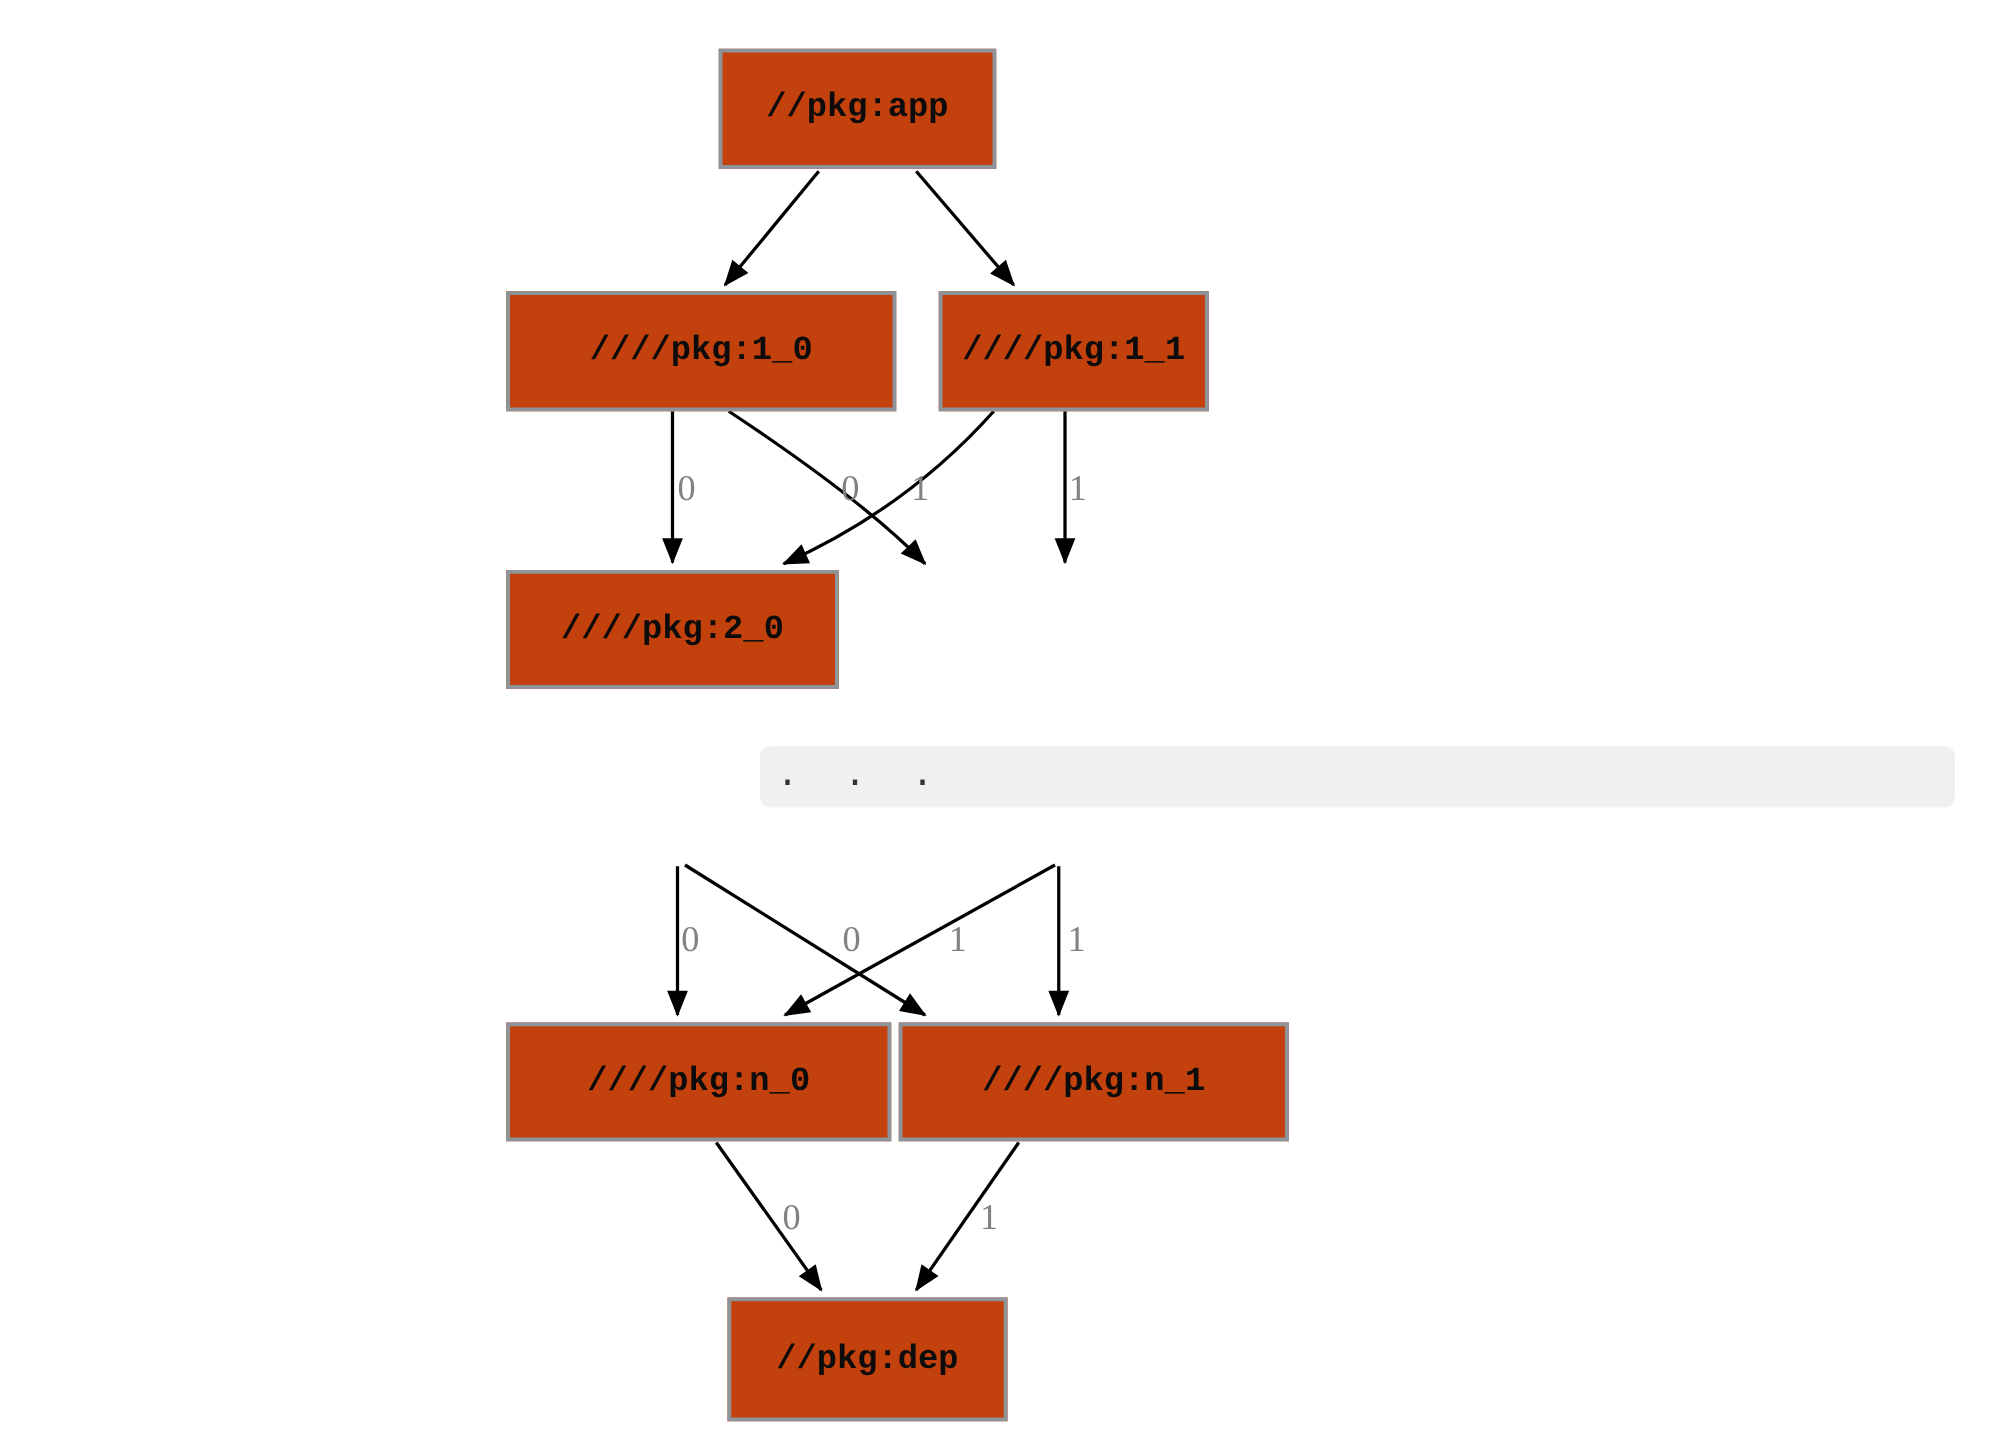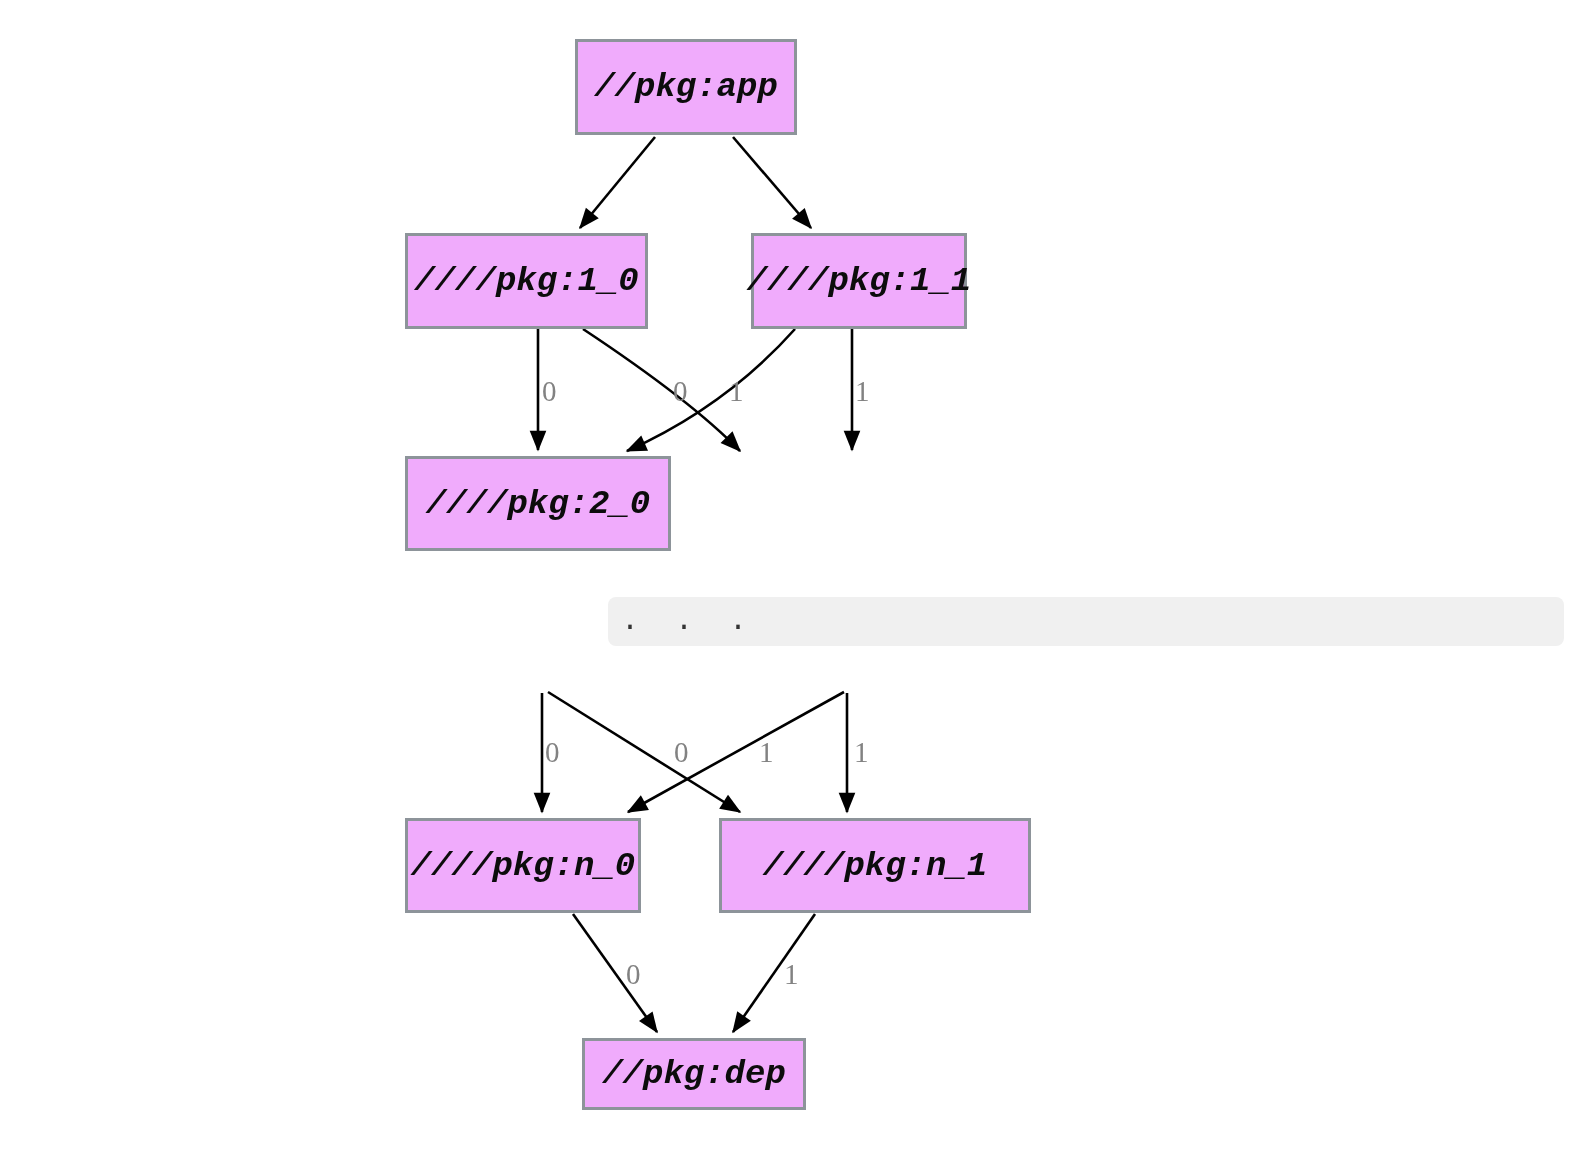--- a/index.html
+++ b/index.html
@@ -13,40 +13,39 @@
   }
   svg.edges {
     position: absolute;
     left: 0; top: 0;
     width: 1592px; height: 1162px;
     pointer-events: none;
   }
   .node {
     position: absolute;
     box-sizing: border-box;
-    background: #f0abfc;
+    background: #c2410c;
     border: 3px solid #8d949a;
     display: flex;
     align-items: center;
     justify-content: center;
     font-family: "Liberation Mono", monospace;
     font-weight: 700;
-    font-size: 34px;
+    font-size: 27px;
     color: #0c0c0c;
     white-space: nowrap;
-    font-style: italic;
   }
   .node-app  { left: 575px; top: 39px;  width: 222px; height: 96px; }
-  .node-1_0  { left: 405px; top: 233px; width: 243px; height: 96px; }
+  .node-1_0  { left: 405px; top: 233px; width: 312px; height: 96px; }
   .node-1_1  { left: 751px; top: 233px; width: 216px; height: 96px; }
   .node-2_0  { left: 405px; top: 456px; width: 266px; height: 95px; }
   .node-2_1  { left: 719px; top: 456px; width: 266px; height: 95px; }
-  .node-n_0  { left: 405px; top: 818px; width: 236px; height: 95px; }
+  .node-n_0  { left: 405px; top: 818px; width: 308px; height: 95px; }
   .node-n_1  { left: 719px; top: 818px; width: 312px; height: 95px; }
-  .node-dep  { left: 582px; top: 1038px; width: 224px; height: 72px; }
+  .node-dep  { left: 582px; top: 1038px; width: 224px; height: 99px; }
   .ellipsis-bar {
     position: absolute;
     left: 608px; top: 597px;
     width: 956px; height: 49px;
     box-sizing: border-box;
     background: #f0f0f0;
     border-radius: 8px;
     color: #333333;
     font-family: "Liberation Mono", monospace;
     font-size: 30px;

